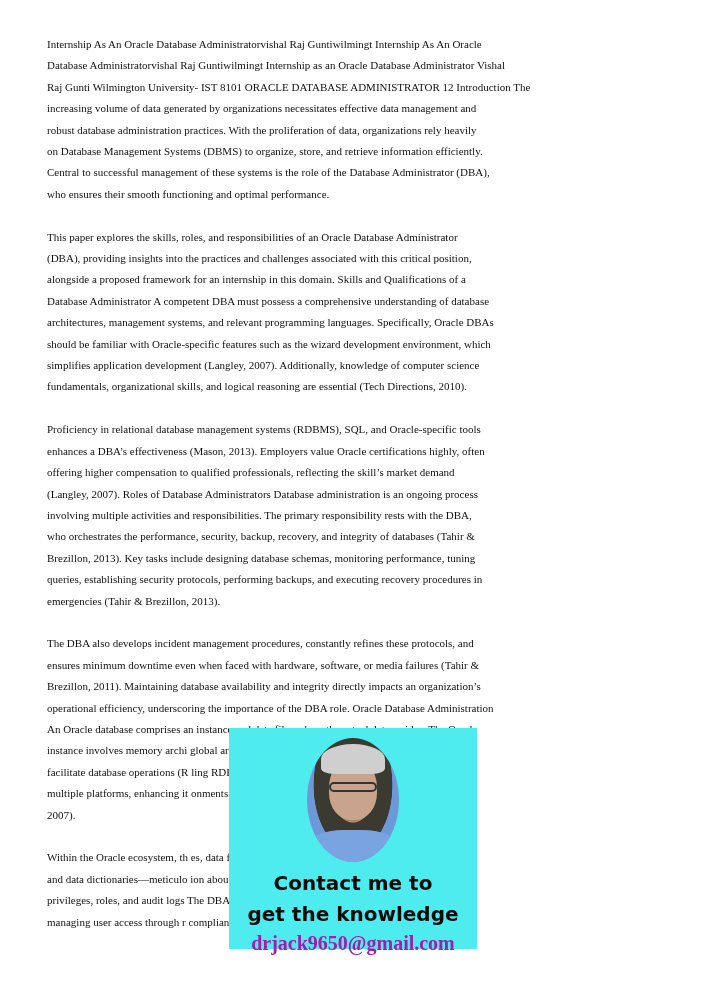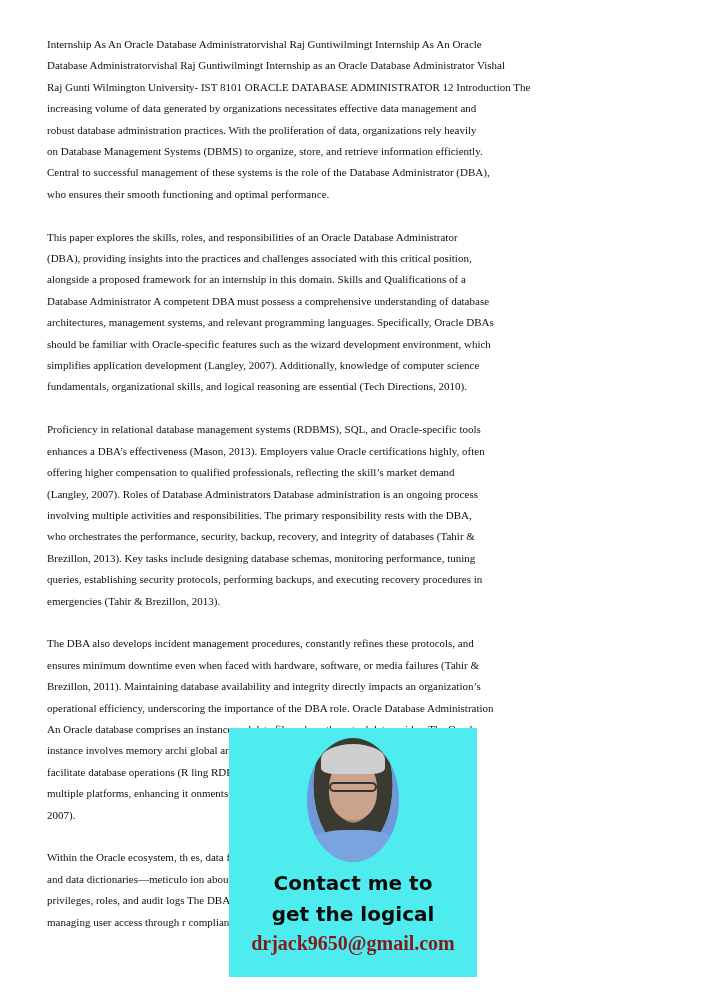--- a/index.html
+++ b/index.html
@@ -4,42 +4,42 @@
   <style>
     html, body { margin: 0; padding: 0; background: #ffffff; }
     body { width: 708px; height: 1000px; position: relative; overflow: hidden; }
     .page {
       position: absolute; left: 47px; top: 34px; width: 640px;
       font-family: "Liberation Serif", "DejaVu Serif", serif;
       font-size: 11px; line-height: 21.4px; color: #111111;
     }
     .page p { margin: 0 0 21.4px 0; white-space: pre-line; }
     .overlay {
-      position: absolute; left: 229px; top: 728px; width: 248px; height: 249px;
+      position: absolute; left: 229px; top: 728px; width: 248px; height: 221px;
       background: #4eecef; text-align: center;
     }
     .portrait {
       position: absolute; left: 78px; top: 10px; width: 92px; height: 124px;
       border-radius: 50%;
       background: radial-gradient(ellipse at 50% 38%, #c9a48f 0 22%, #a98a6e 23% 34%, #3a3a30 35% 60%, #6f98d8 61%);
       overflow: hidden;
     }
     .portrait .hair { position:absolute; left:14px; top:6px; width:64px; height:30px; border-radius:50% 50% 20% 20%; background:#cfcfcf; }
     .portrait .face { position:absolute; left:22px; top:22px; width:48px; height:60px; border-radius:45%; background:#c9a38c; }
     .portrait .glasses { position:absolute; left:22px; top:44px; width:48px; height:10px; border:2px solid #333; border-radius:5px; box-sizing:border-box; }
     .portrait .shirt { position:absolute; left:0; top:92px; width:92px; height:40px; background:#7aa4e0; border-radius:40% 40% 0 0; }
     .cta {
       position: absolute; left: 0; top: 140px; width: 248px;
       font-family: "DejaVu Sans", sans-serif; font-weight: bold;
       font-size: 20px; line-height: 31px; color: #0b0b0b;
     }
     .email {
       position: absolute; left: 0; top: 204px; width: 248px;
       font-family: "Liberation Serif", serif; font-weight: bold;
-      font-size: 20px; color: #7f1d1d;
+      font-size: 20px; color: #a21caf;
     }
   </style>
 </head>
 <body>
 
 <div class="page">
   <p>Internship As An Oracle Database Administratorvishal Raj Guntiwilmingt Internship As An Oracle
 Database Administratorvishal Raj Guntiwilmingt Internship as an Oracle Database Administrator Vishal
 Raj Gunti Wilmington University- IST 8101 ORACLE DATABASE ADMINISTRATOR 12 Introduction The
 increasing volume of data generated by organizations necessitates effective data management and
@@ -81,16 +81,16 @@
 
 <div class="overlay">
   <div class="portrait">
     <div class="shirt"></div>
     <div class="face"></div>
     <div class="hair"></div>
     <div class="glasses"></div>
   </div>
   <div class="cta">
     <div>Contact me to</div>
-    <div>get the logical</div>
+    <div>get the knowledge</div>
   </div>
   <div class="email">drjack9650@gmail.com</div>
 </div>
 
 </body></html>

